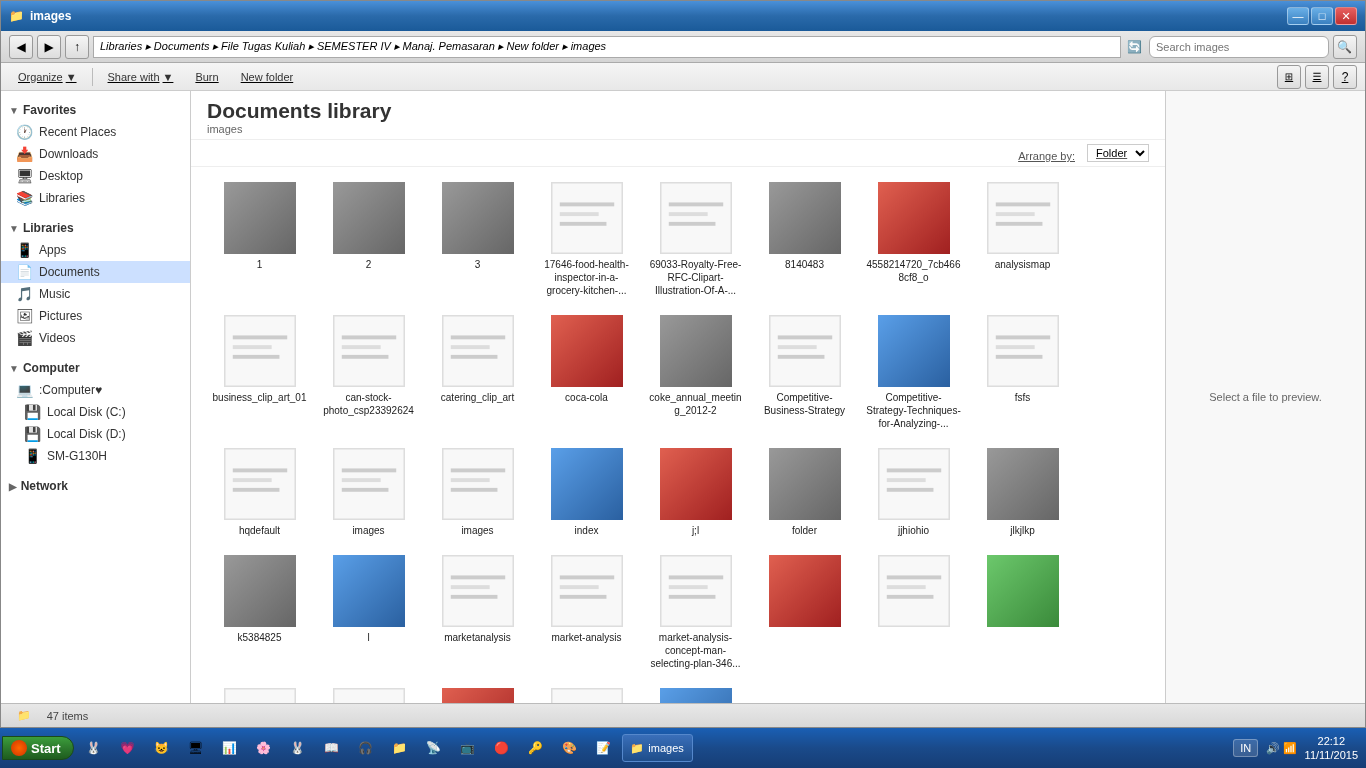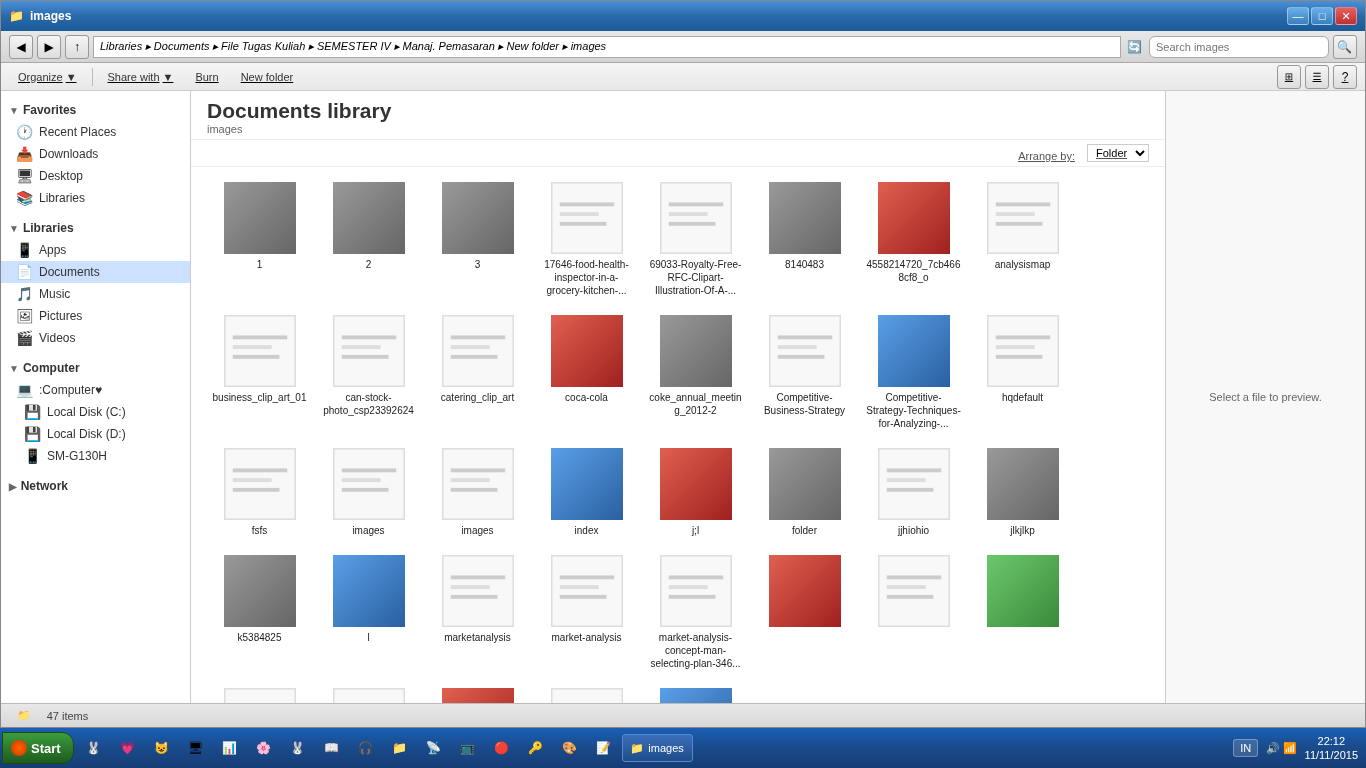--- a/index.html
+++ b/index.html
@@ -9,21 +9,21 @@
     #taskbar {
       position: fixed; bottom: 0; left: 0; right: 0; height: 40px;
       background: linear-gradient(to bottom, #1a5fb4 0%, #1a4a8a 50%, #163d75 100%);
       display: flex; align-items: center; z-index: 9999;
     }
     #start-btn {
       display: flex; align-items: center; gap: 4px;
       background: linear-gradient(to bottom, #3c9e3c 0%, #2d7a2d 50%, #1e5c1e 100%);
       border: 1px solid #1a4a1a; border-radius: 0 12px 12px 0;
       padding: 4px 12px 4px 8px; color: white; font-weight: bold; font-size: 13px;
-      height: 32px; cursor: pointer; margin-left: 2px;
+      height: 24px; cursor: pointer; margin-left: 2px;
     }
     #start-btn .start-orb { width: 16px; height: 16px; background: radial-gradient(circle, #ff6600, #cc3300); border-radius: 50%; }
     #taskbar-icons { display: flex; align-items: center; gap: 2px; padding: 0 4px; flex: 1; }
     .taskbar-icon { width: 32px; height: 32px; display: flex; align-items: center; justify-content: center; cursor: pointer; }
     .taskbar-app { background: linear-gradient(to bottom, #3a6fba 0%, #1e4d8a 100%); border: 1px solid #5588cc; border-radius: 3px; padding: 2px 8px; color: white; font-size: 11px; height: 28px; display: flex; align-items: center; gap: 4px; cursor: pointer; }
     #taskbar-right { display: flex; align-items: center; gap: 8px; padding: 0 8px; color: white; font-size: 11px; }
     #clock { text-align: center; line-height: 1.3; }
     #lang-btn { background: rgba(255,255,255,0.15); border: 1px solid rgba(255,255,255,0.3); border-radius: 3px; padding: 2px 6px; color: white; font-size: 11px; cursor: pointer; }
 
     
@@ -451,32 +451,32 @@
           </div>
           <div class="file-item">
             <div class="file-thumb thumb-white">
               <svg viewBox="0 0 72 72" width="72" height="72">
                 <rect width="72" height="72" fill="#f8f8f8" stroke="#ddd" stroke-width="1"></rect>
                 <rect x="8" y="20" width="56" height="4" fill="#ccc"></rect>
                 <rect x="8" y="30" width="40" height="4" fill="#ddd"></rect>
                 <rect x="8" y="40" width="48" height="4" fill="#ccc"></rect>
               </svg>
             </div>
+            <div class="file-name">fsfs</div>
+          </div>
+          <div class="file-item">
+            <div class="file-thumb thumb-white">
+              <svg viewBox="0 0 72 72" width="72" height="72">
+                <rect width="72" height="72" fill="#f8f8f8" stroke="#ddd" stroke-width="1"></rect>
+                <rect x="8" y="20" width="56" height="4" fill="#ccc"></rect>
+                <rect x="8" y="30" width="40" height="4" fill="#ddd"></rect>
+                <rect x="8" y="40" width="48" height="4" fill="#ccc"></rect>
+              </svg>
+            </div>
             <div class="file-name">hqdefault</div>
-          </div>
-          <div class="file-item">
-            <div class="file-thumb thumb-white">
-              <svg viewBox="0 0 72 72" width="72" height="72">
-                <rect width="72" height="72" fill="#f8f8f8" stroke="#ddd" stroke-width="1"></rect>
-                <rect x="8" y="20" width="56" height="4" fill="#ccc"></rect>
-                <rect x="8" y="30" width="40" height="4" fill="#ddd"></rect>
-                <rect x="8" y="40" width="48" height="4" fill="#ccc"></rect>
-              </svg>
-            </div>
-            <div class="file-name">fsfs</div>
           </div>
           <div class="file-item">
             <div class="file-thumb thumb-white">
               <svg viewBox="0 0 72 72" width="72" height="72">
                 <rect width="72" height="72" fill="#f8f8f8" stroke="#ddd" stroke-width="1"></rect>
                 <rect x="8" y="20" width="56" height="4" fill="#ccc"></rect>
                 <rect x="8" y="30" width="40" height="4" fill="#ddd"></rect>
                 <rect x="8" y="40" width="48" height="4" fill="#ccc"></rect>
               </svg>
             </div>

